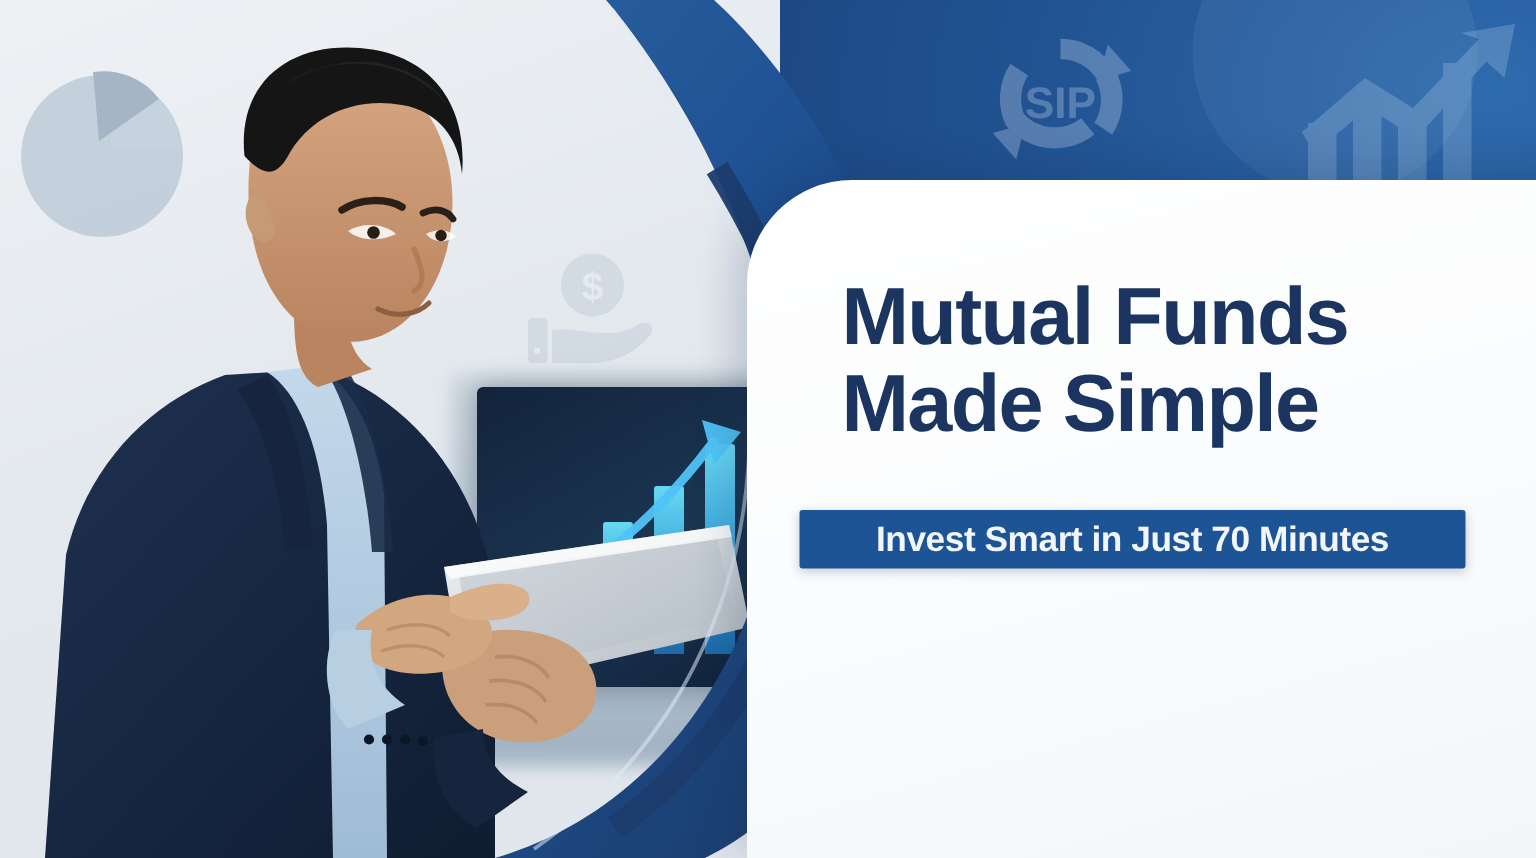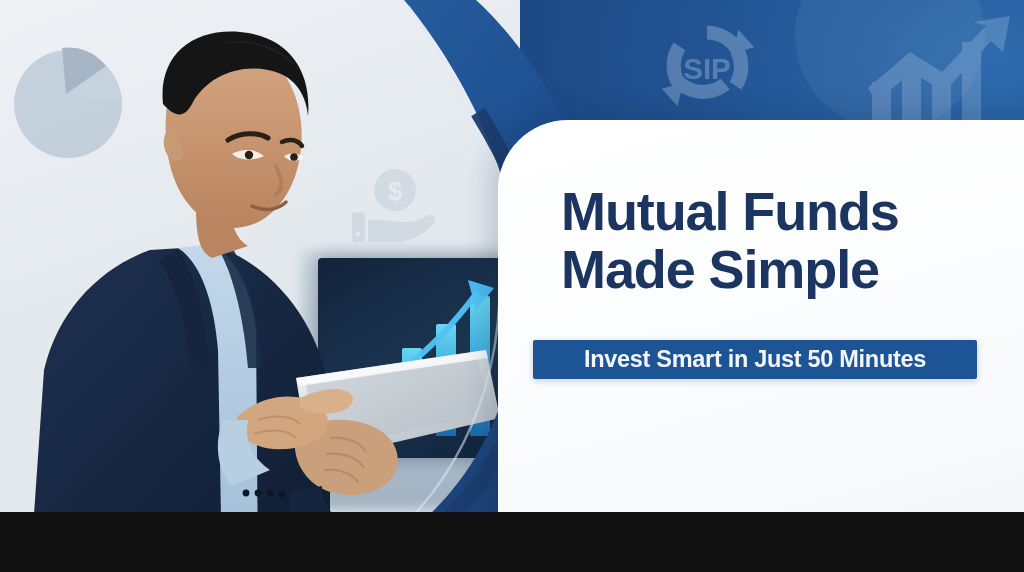--- a/index.html
+++ b/index.html
@@ -1,17 +1,17 @@
 <!DOCTYPE html>
 <html><head>
 <meta charset="utf-8">
 <style>
   html,body{margin:0;padding:0;background:#111;}
   #banner{
-    position:relative;width:1024px;height:512px;overflow:hidden;
+    position:relative;width:1024px;height:572px;overflow:hidden;
     font-family:"Liberation Sans", sans-serif;
     background:#e9edf1;
   }
 
   
   .photo-bg{
     position:absolute;left:0;top:0;width:520px;height:572px;
     background:
       linear-gradient(160deg,#eef1f4 0%,#e4e9ee 45%,#dfe5ea 100%);
   }
@@ -303,16 +303,16 @@
   </div>
 
   <div class="white-card"></div>
 
   <div class="headline">
     <span>Mutual Funds</span>
     <span class="l2">Made Simple</span>
   </div>
 
   <div class="subbar">
-    <span>Invest Smart in Just 50 Minutes</span>
+    <span>Invest Smart in Just 70 Minutes</span>
   </div>
 
 </div>
 
 </body></html>

